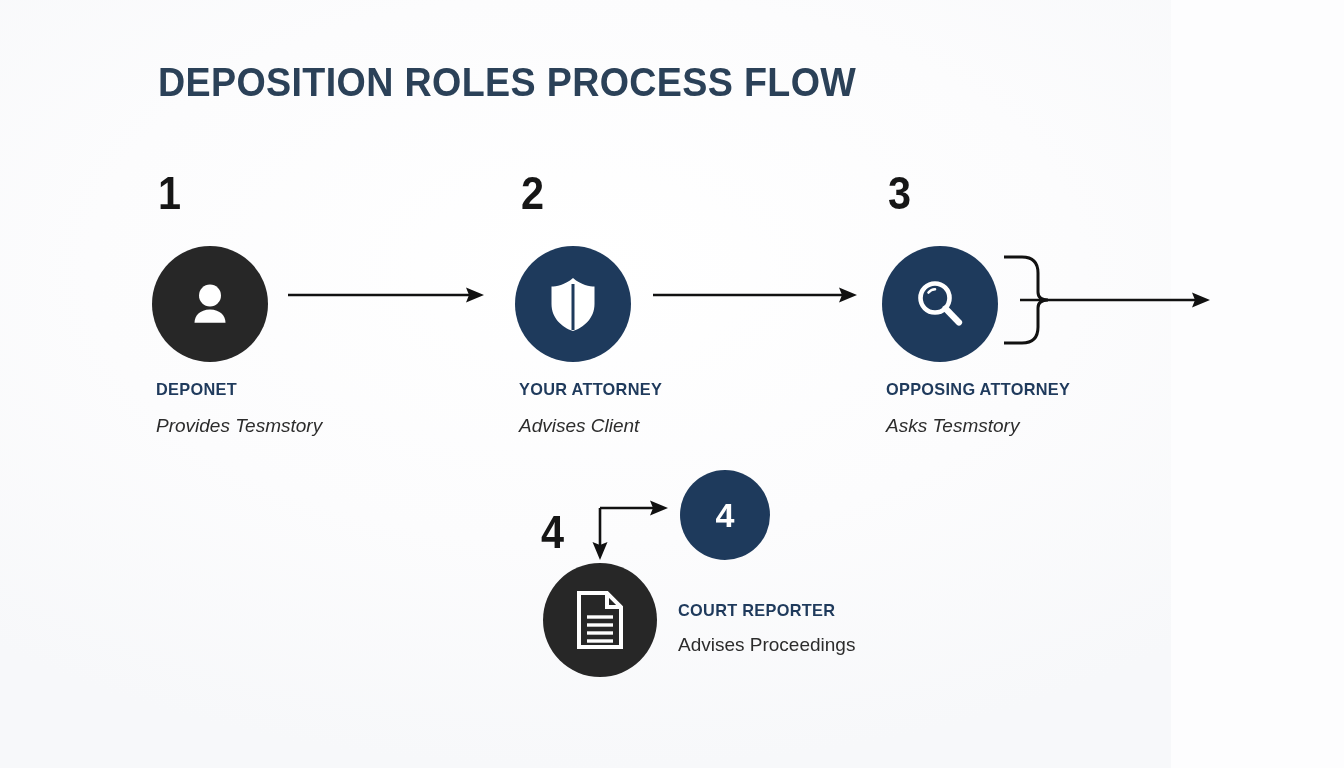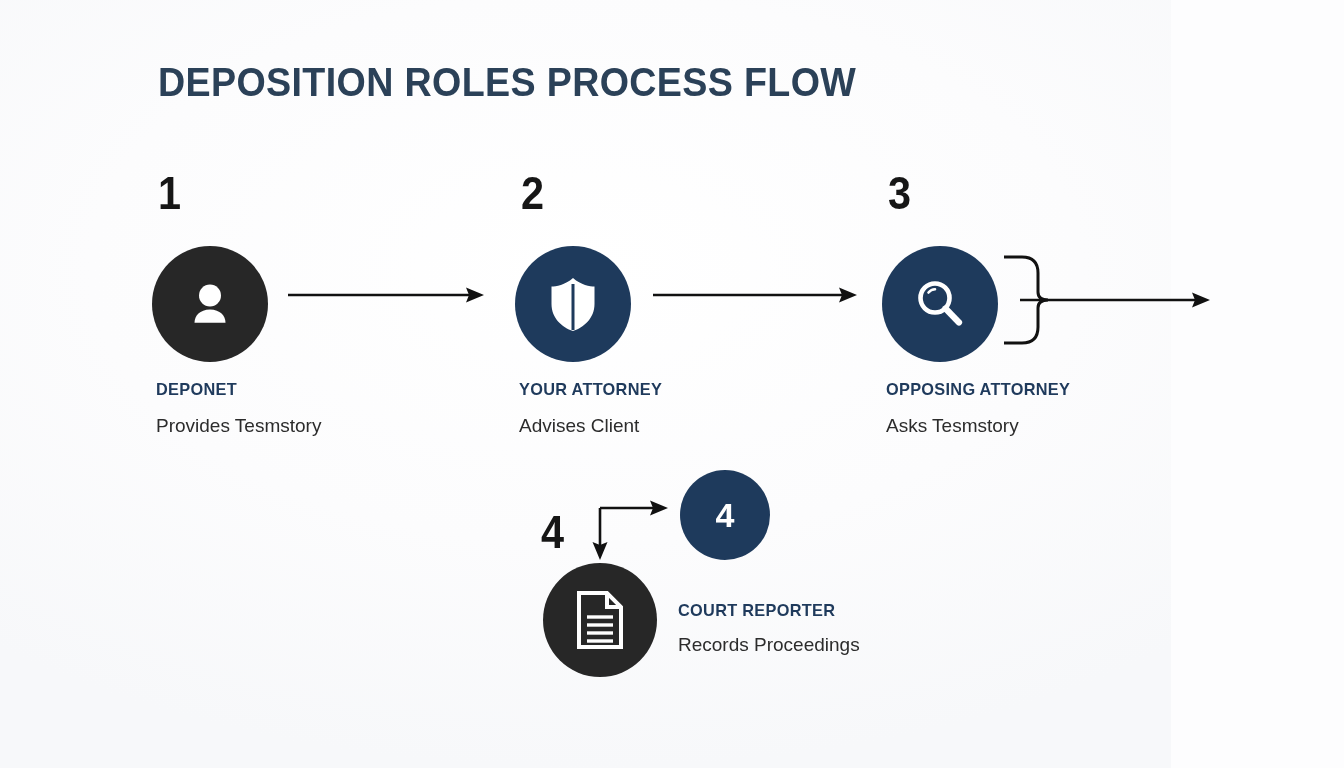--- a/index.html
+++ b/index.html
@@ -88,20 +88,21 @@
   }
   .step-desc {
     position: absolute;
     left: 4px;
     top: 243px;
     font-size: 19px;
     line-height: 25px;
     font-weight: 400;
     color: #2c2c2c;
     white-space: nowrap;
+    font-style: italic;
   }
 
   
   .arrow-h {
     position: absolute;
     top: 277px;
     height: 36px;
   }
   .arrow-h svg { display: block; }
 
@@ -288,15 +289,15 @@
         <path d="M33 3 L33 17 L47 17" fill="none" stroke="#ffffff" stroke-width="4"></path>
         <line x1="13" y1="27" x2="39" y2="27" stroke="#ffffff" stroke-width="3.4"></line>
         <line x1="13" y1="35" x2="39" y2="35" stroke="#ffffff" stroke-width="3.4"></line>
         <line x1="13" y1="43" x2="39" y2="43" stroke="#ffffff" stroke-width="3.4"></line>
         <line x1="13" y1="51" x2="39" y2="51" stroke="#ffffff" stroke-width="3.4"></line>
       </svg>
     </span>
   </div>
 
   <div class="step4-label">COURT REPORTER</div>
-  <div class="step4-desc">Records Proceedings</div>
+  <div class="step4-desc">Advises Proceedings</div>
 
 </div>
 
 </body></html>

